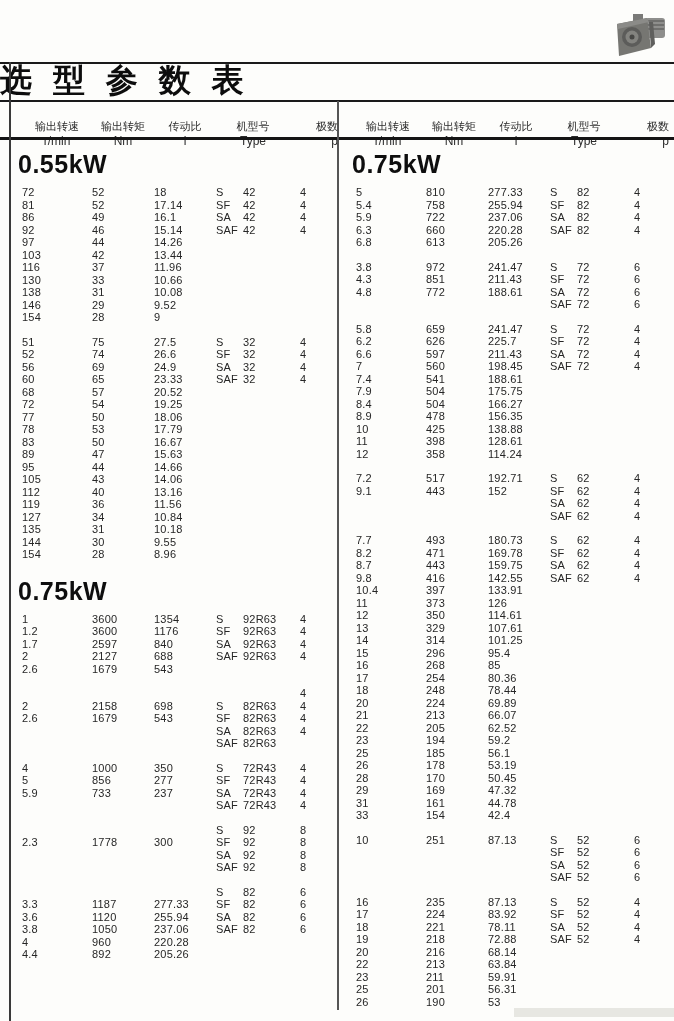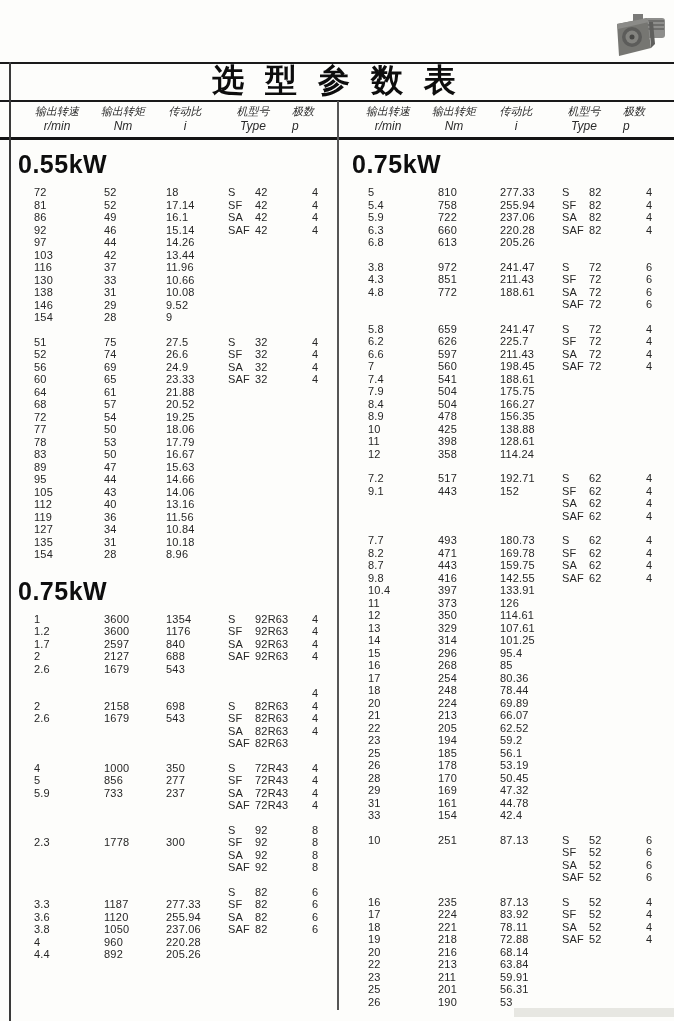--- a/index.html
+++ b/index.html
@@ -21,48 +21,48 @@
   .rule-title{top:100px;height:1.5px;}
   .rule-head{top:137px;height:2.5px;background:#141414;}
 
   
   .vline{position:absolute;background:#3a3a3a;}
   .vline-left{left:9px;top:62px;bottom:0;width:1.5px;}
   .vline-center{left:337px;top:101px;height:909px;width:1.5px;background:#555;}
 
   .title{
     position:absolute;top:61px;left:0;width:100%;
-    margin:0;text-align:center;
+    margin:0;text-align:left;
     font-size:32px;font-weight:bold;color:#0d0d0d;
     letter-spacing:6px;line-height:38px;
     white-space:nowrap;
   }
 
   
   .headrow{position:absolute;top:103px;left:10px;display:flex;}
   .head-half{width:327px;padding-left:12px;box-sizing:border-box;
     display:grid;grid-template-columns:70px 62px 62px 74px 48px;}
   .head-half.second{width:337px;padding-left:16px;}
-  .hcell{text-align:center;padding-top:1px;font-style:italic;}
-  .hcell:last-child{text-align:left;padding-left:2px;}
+  .hcell{text-align:center;padding-top:16px;}
+  .hcell:last-child{text-align:right;padding-left:2px;}
   .hlabel{font-size:11px;line-height:15px;color:#2b2b2b;}
   .hunit{font-size:12px;line-height:14px;color:#2b2b2b;}
 
   
   .bodyrow{position:absolute;top:140px;left:10px;display:flex;align-items:flex-start;}
   .body-half{width:330px;padding-left:12px;box-sizing:border-box;}
   .body-half.second{width:337px;padding-left:16px;}
 
   .kw{
     font-size:25px;font-weight:800;color:#0e0e0e;
     margin:10px 0 8px -4px;letter-spacing:0.5px;line-height:28px;
   }
   .kw.later{margin-top:16px;}
 
-  .block{margin-bottom:12px;margin-left:12px;}
+  .block{margin-bottom:12px;}
   .row{
     display:grid;grid-template-columns:70px 62px 62px 74px 48px;
     height:12.5px;line-height:12.5px;font-size:11px;color:#262626;
     letter-spacing:0.2px;white-space:nowrap;
   }
   .c{display:block;}
   .c-type{display:flex;}
   .tprefix{display:inline-block;width:27px;}
   .tsize{display:inline-block;}
   .c-poles{padding-left:10px;}
@@ -295,30 +295,20 @@
             <span class="c c-speed">60</span>
             <span class="c c-torque">65</span>
             <span class="c c-ratio">23.33</span>
             <span class="c c-type">
               <span class="tprefix">SAF</span>
               <span class="tsize">32</span>
             </span>
             <span class="c c-poles">4</span>
           </div>
           <div class="row">
-            <span class="c c-speed">64</span>
-            <span class="c c-torque">61</span>
-            <span class="c c-ratio">21.88</span>
-            <span class="c c-type">
-              <span class="tprefix"></span>
-              <span class="tsize"></span>
-            </span>
-            <span class="c c-poles"></span>
-          </div>
-          <div class="row">
             <span class="c c-speed">68</span>
             <span class="c c-torque">57</span>
             <span class="c c-ratio">20.52</span>
             <span class="c c-type">
               <span class="tprefix"></span>
               <span class="tsize"></span>
             </span>
             <span class="c c-poles"></span>
           </div>
           <div class="row">
@@ -418,20 +408,30 @@
             <span class="c c-type">
               <span class="tprefix"></span>
               <span class="tsize"></span>
             </span>
             <span class="c c-poles"></span>
           </div>
           <div class="row">
             <span class="c c-speed">135</span>
             <span class="c c-torque">31</span>
             <span class="c c-ratio">10.18</span>
+            <span class="c c-type">
+              <span class="tprefix"></span>
+              <span class="tsize"></span>
+            </span>
+            <span class="c c-poles"></span>
+          </div>
+          <div class="row">
+            <span class="c c-speed">144</span>
+            <span class="c c-torque">30</span>
+            <span class="c c-ratio">9.55</span>
             <span class="c c-type">
               <span class="tprefix"></span>
               <span class="tsize"></span>
             </span>
             <span class="c c-poles"></span>
           </div>
           <div class="row">
             <span class="c c-speed">154</span>
             <span class="c c-torque">28</span>
             <span class="c c-ratio">8.96</span>

